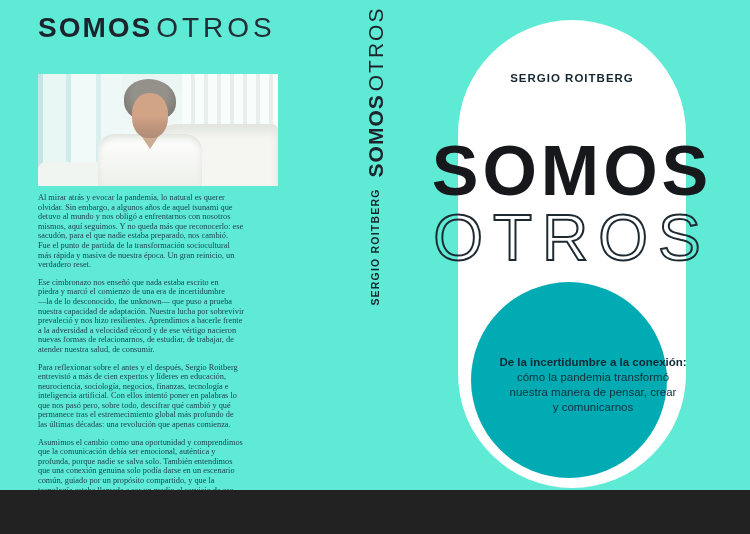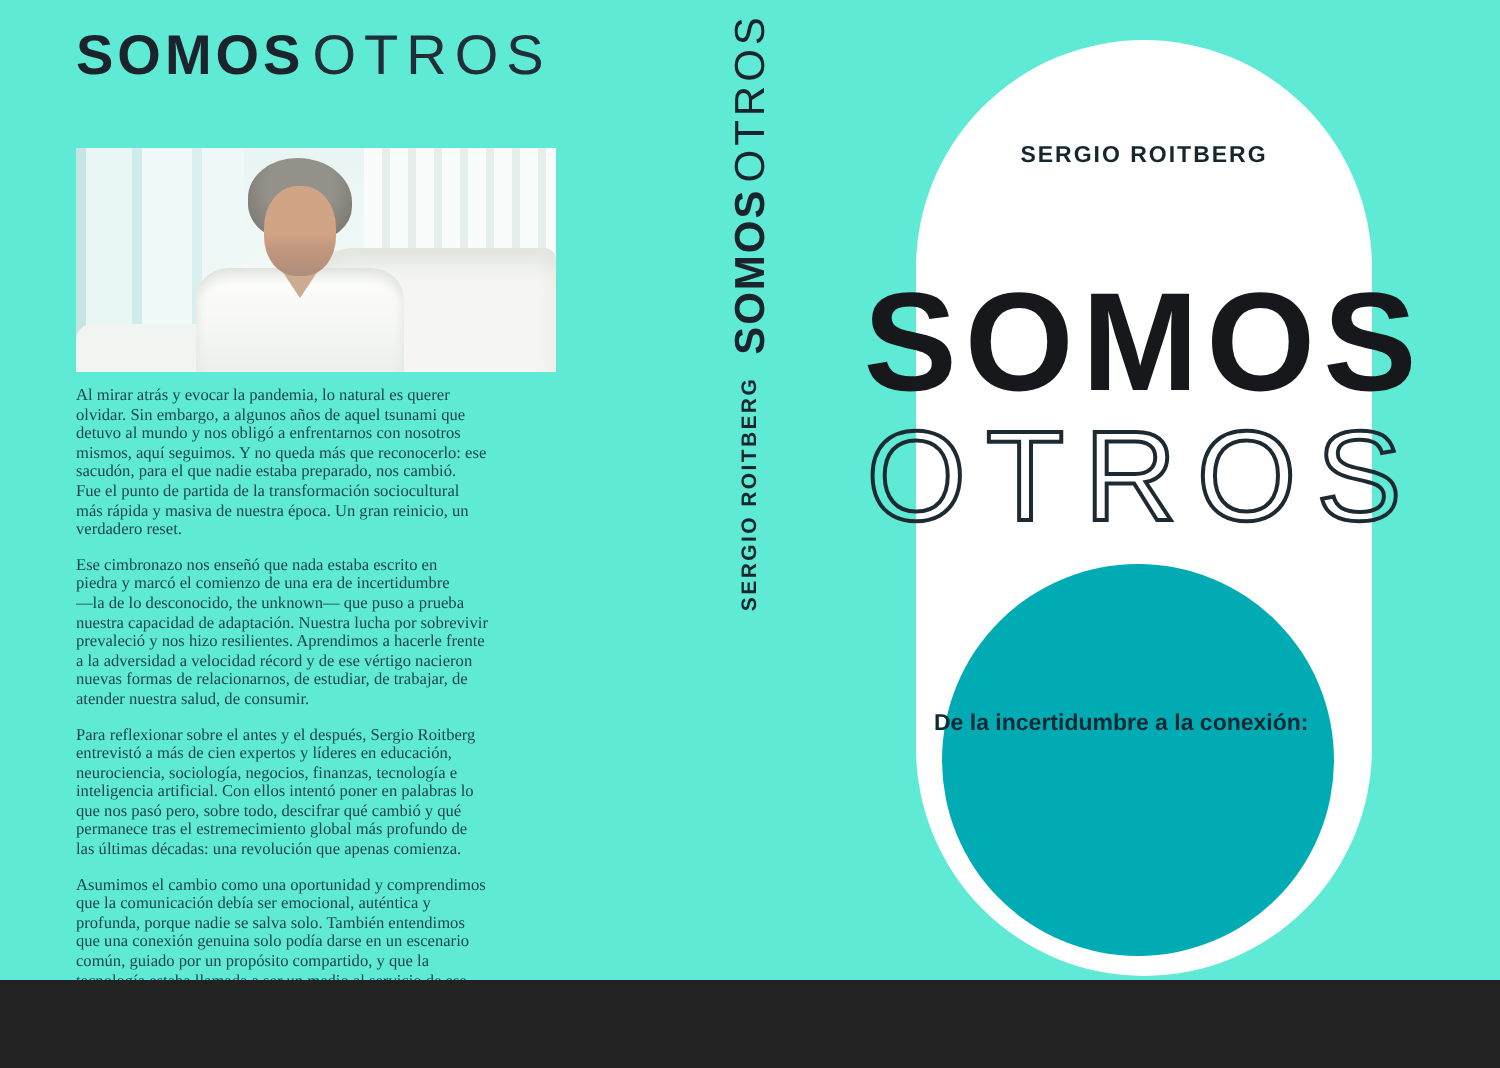--- a/index.html
+++ b/index.html
@@ -52,21 +52,21 @@
   
   .capsule{left:458px;top:20px;width:228px;height:468px;background:#ffffff;border-radius:114px;}
   .front-author{left:458px;top:72px;width:228px;text-align:center;
     font-size:11.5px;font-weight:700;letter-spacing:1px;color:#16262e;}
   .front-somos{left:412px;top:136px;width:320px;text-align:center;
     font-size:70px;font-weight:800;letter-spacing:4px;color:#16181c;line-height:1;}
   .front-otros{left:412px;top:206px;width:320px;text-align:center;
     font-size:64px;font-weight:400;letter-spacing:10px;line-height:1;
     color:transparent;-webkit-text-stroke:2px #1e2a32;}
   .inner-circle{left:471px;top:282px;width:196px;height:196px;border-radius:50%;background:#00abb3;}
-  .tagline{left:467px;top:355px;width:220px;
+  .tagline{left:483px;top:355px;width:220px;text-align:center;
     font-size:11.5px;line-height:15px;color:#10313c;}
   .tagline .tl-bold{font-weight:700;color:#0d2a35;display:block;}
   .tagline .tl-rest{white-space:pre-line;display:block;}
   .conecta{left:632px;top:498px;width:90px;font-size:12.5px;font-weight:400;
     letter-spacing:0.5px;color:#13232b;}
 </style>
 </head>
 <body>
 
 <div class="cover">
@@ -133,18 +133,21 @@
     <div class="abs capsule"></div>
     <div class="abs inner-circle"></div>
 
     <div class="abs front-author">SERGIO ROITBERG</div>
 
     <div class="abs front-somos">SOMOS</div>
     <div class="abs front-otros">OTROS</div>
 
     <div class="abs tagline">
       <span class="tl-bold">De la incertidumbre a la conexión:</span>
+      <span class="tl-rest">cómo la pandemia transformó
+nuestra manera de pensar, crear
+y comunicarnos</span>
     </div>
 
     <div class="abs conecta">CONECTA</div>
   </section>
 
 </div>
 
 </body></html>

